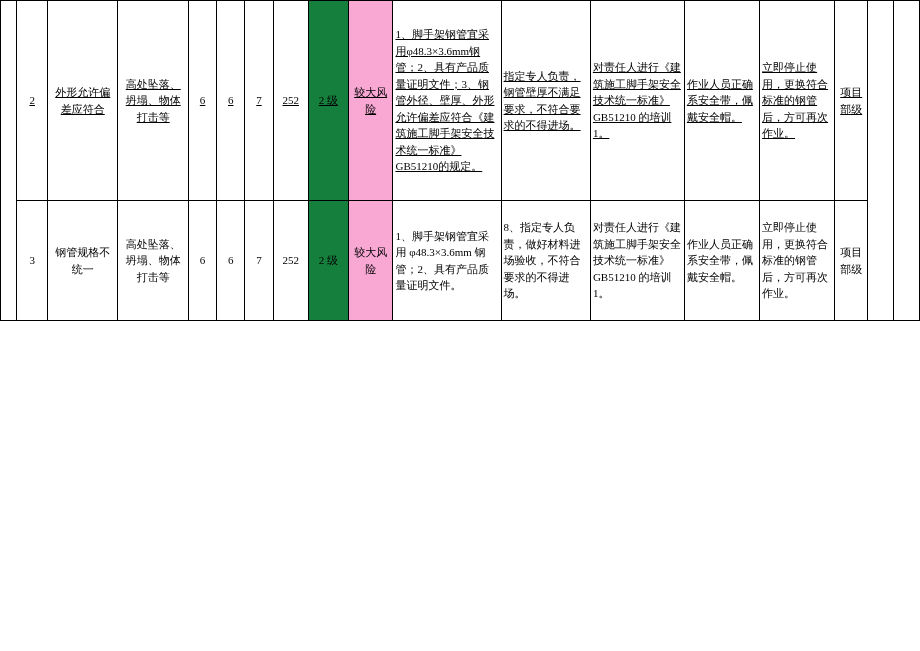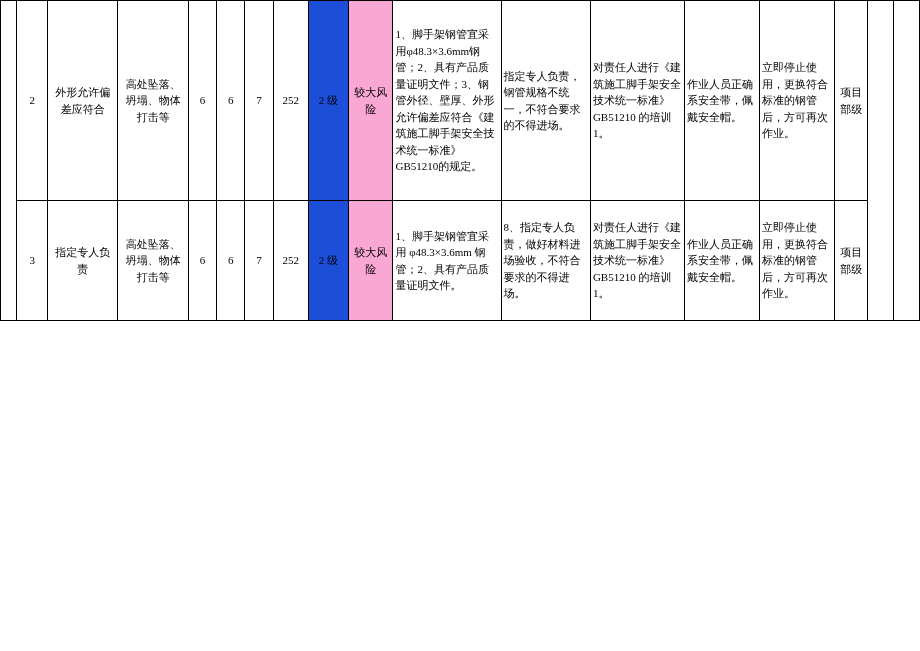--- a/index.html
+++ b/index.html
@@ -23,32 +23,32 @@
       line-height: 1.5;
     }
     .col-empty1 { width: 14px; }
     .col-no { width: 26px; }
     .col-item { width: 60px; }
     .col-hazard { width: 60px; }
     .col-s1 { width: 24px; }
     .col-s2 { width: 24px; }
     .col-s3 { width: 24px; }
     .col-score { width: 30px; }
-    .col-level { width: 34px; background: #1d4ed8; }
+    .col-level { width: 34px; background: #15803d; }
     .col-risk { width: 38px; background: #f9a8d4; }
     .col-measure { width: 92px; text-align: left; }
     .col-manage { width: 76px; text-align: left; }
     .col-train { width: 80px; text-align: left; }
     .col-ppe { width: 64px; text-align: left; }
     .col-emerg { width: 64px; text-align: left; }
     .col-resp { width: 28px; }
     .col-tail1 { width: 22px; }
     .col-tail2 { width: 22px; }
     .left-align { text-align: left; }
-    .row2 td { height: 200px; }
+    .row2 td { height: 200px; text-decoration: underline; }
     .row3 td { height: 120px; }
   </style>
 </head>
 <body>
 
 <table>
   <colgroup>
     <col class="col-empty1">
     <col class="col-no">
     <col class="col-item">
@@ -74,31 +74,31 @@
       <td>2</td>
       <td>外形允许偏差应符合</td>
       <td>高处坠落、坍塌、物体打击等</td>
       <td>6</td>
       <td>6</td>
       <td>7</td>
       <td>252</td>
       <td class="col-level">2 级</td>
       <td class="col-risk">较大风险</td>
       <td class="left-align">1、脚手架钢管宜采用φ48.3×3.6mm钢管；2、具有产品质量证明文件；3、钢管外径、壁厚、外形允许偏差应符合《建筑施工脚手架安全技术统一标准》GB51210的规定。</td>
-      <td class="left-align">指定专人负责，钢管规格不统一，不符合要求的不得进场。</td>
+      <td class="left-align">指定专人负责，钢管壁厚不满足要求，不符合要求的不得进场。</td>
       <td class="left-align">对责任人进行《建筑施工脚手架安全技术统一标准》GB51210 的培训 1。</td>
       <td class="left-align">作业人员正确系安全带，佩戴安全帽。</td>
       <td class="left-align">立即停止使用，更换符合标准的钢管后，方可再次作业。</td>
       <td>项目部级</td>
       <td rowspan="2"></td>
       <td rowspan="2"></td>
     </tr>
     <tr class="row3">
       <td>3</td>
-      <td>指定专人负责</td>
+      <td>钢管规格不统一</td>
       <td>高处坠落、坍塌、物体打击等</td>
       <td>6</td>
       <td>6</td>
       <td>7</td>
       <td>252</td>
       <td class="col-level">2 级</td>
       <td class="col-risk">较大风险</td>
       <td class="left-align">1、脚手架钢管宜采用 φ48.3×3.6mm 钢管；2、具有产品质量证明文件。</td>
       <td class="left-align">8、指定专人负责，做好材料进场验收，不符合要求的不得进场。</td>
       <td class="left-align">对责任人进行《建筑施工脚手架安全技术统一标准》GB51210 的培训 1。</td>

